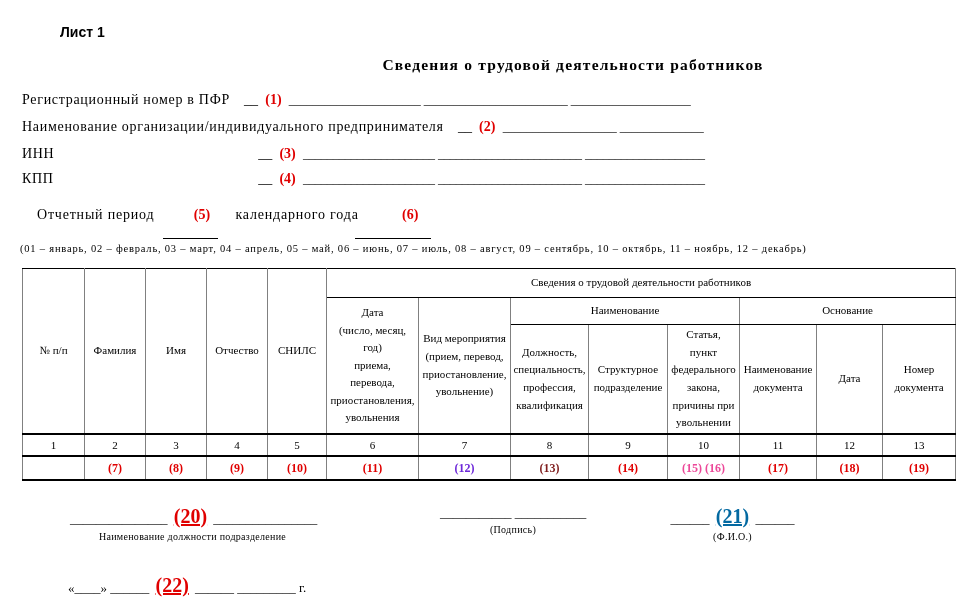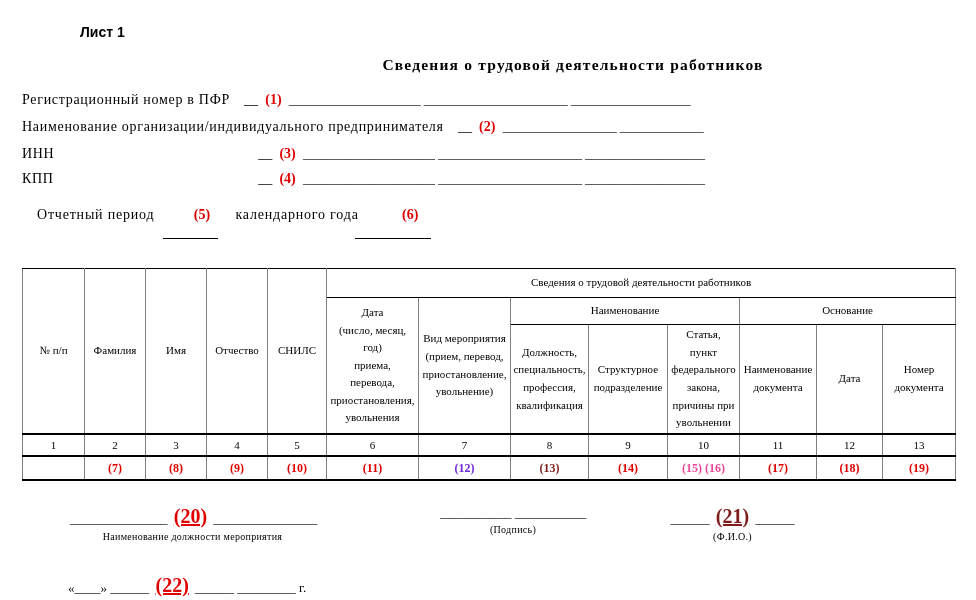--- a/index.html
+++ b/index.html
@@ -1,20 +1,20 @@
 <!DOCTYPE html>
 <html><head>
 <meta charset="utf-8">
 <style>
   html,body { margin:0; padding:0; background:#ffffff; }
   body { font-family:"Liberation Serif", serif; color:#000; }
   .page { position:relative; width:976px; height:600px; background:#fff; overflow:hidden; }
 
   .sheet-label { position:absolute; left:60px; top:24px; font-family:"Liberation Sans", sans-serif;
-                 font-weight:bold; font-size:14px;margin-left:20px; }
+                 font-weight:bold; font-size:14px; }
   .doc-title { position:absolute; left:170px; top:56px; width:806px; text-align:center;
                font-weight:bold; font-size:15.5px; letter-spacing:1.2px; }
 
   .field-row { position:absolute; left:22px; font-size:14px; letter-spacing:0.7px; white-space:nowrap; }
   .wide-label { display:inline-block; width:222px; }
   .fpre { margin-left:10px; letter-spacing:0; }
   .fref { font-weight:bold; letter-spacing:0; padding:0 3px; }
   .fblank { letter-spacing:0; font-size:12px; }
 
   .period { position:absolute; left:0; top:207px; width:820px; }
@@ -85,20 +85,21 @@
 
   <div class="period">
     <div class="period-line">
       <span>Отчетный период</span>
       <span class="fref red p-ref1" style="color: rgb(224, 0, 0);">(5)</span>
       <span class="p-label2">календарного года</span>
       <span class="fref red p-ref2" style="color: rgb(224, 0, 0);">(6)</span>
     </div>
     <div class="p-underline u5"></div>
     <div class="p-underline u6"></div>
+    <div class="months">(01 – январь, 02 – февраль, 03 – март, 04 – апрель, 05 – май, 06 – июнь, 07 – июль, 08 – август, 09 – сентябрь, 10 – октябрь, 11 – ноябрь, 12 – декабрь)</div>
   </div>
 
   <table class="grid">
     <colgroup>
       <col style="width:62px">
         <col style="width:61px">
         <col style="width:61px">
         <col style="width:61px">
       <col style="width:59px">
         <col style="width:92px">
@@ -185,32 +186,32 @@
     </tr>
   </tbody>
     </table>
 
   <div class="sig-block pos-block">
     <div>
       <span>_______________</span>
       <span class="fref-lg red" style="color: rgb(224, 0, 0);">(20)</span>
       <span>________________</span>
     </div>
-    <div class="sig-caption">Наименование должности мероприятия</div>
+    <div class="sig-caption">Наименование должности подразделение</div>
   </div>
 
   <div class="sig-block sigline-block">
     <div>___________ ___________</div>
     <div class="sig-caption">(Подпись)</div>
   </div>
 
   <div class="sig-block fio-block">
     <div>
       <span>______</span>
-      <span class="fref-lg red" style="color: #7f1d1d; text-align: right;">(21)</span>
+      <span class="fref-lg red" style="color: #0369a1; text-align: right;">(21)</span>
       <span>______</span>
     </div>
     <div class="sig-caption">(Ф.И.О.)</div>
   </div>
 
   <div class="date-line">
     <span>«____»</span>
     <span>______</span>
     <span class="fref-lg red" style="color: rgb(224, 0, 0);">(22)</span>
     <span>______</span>

